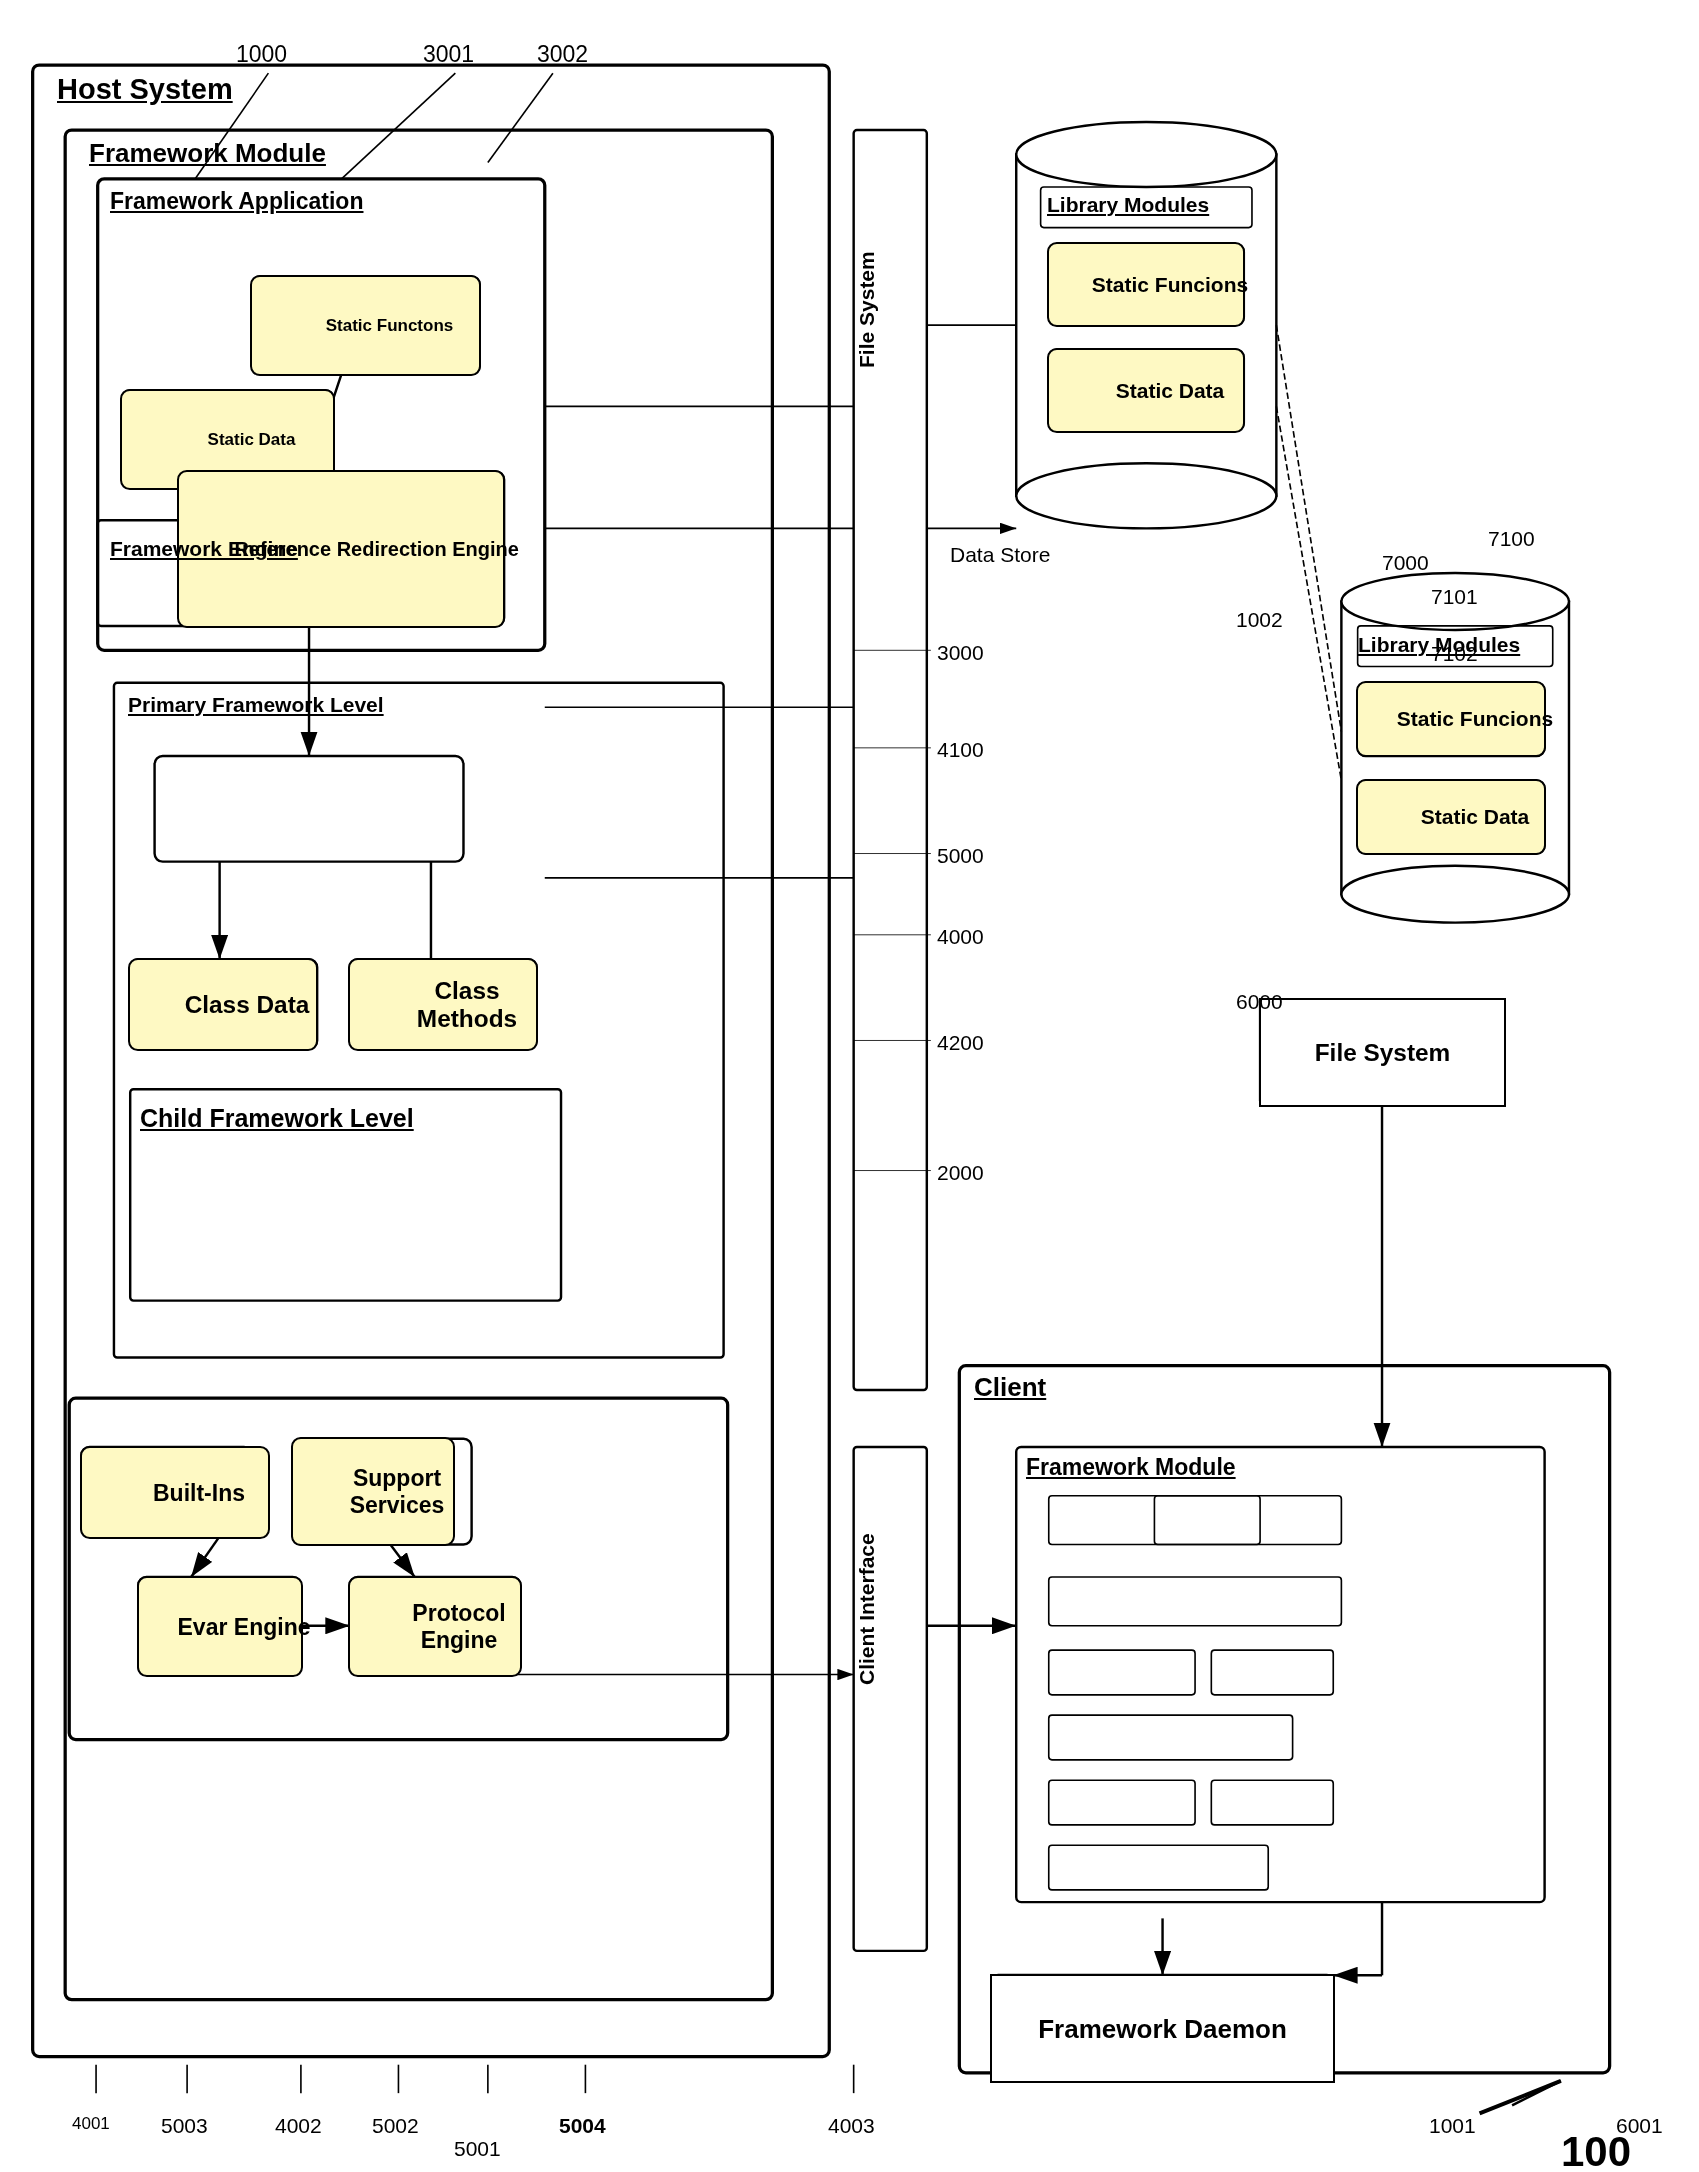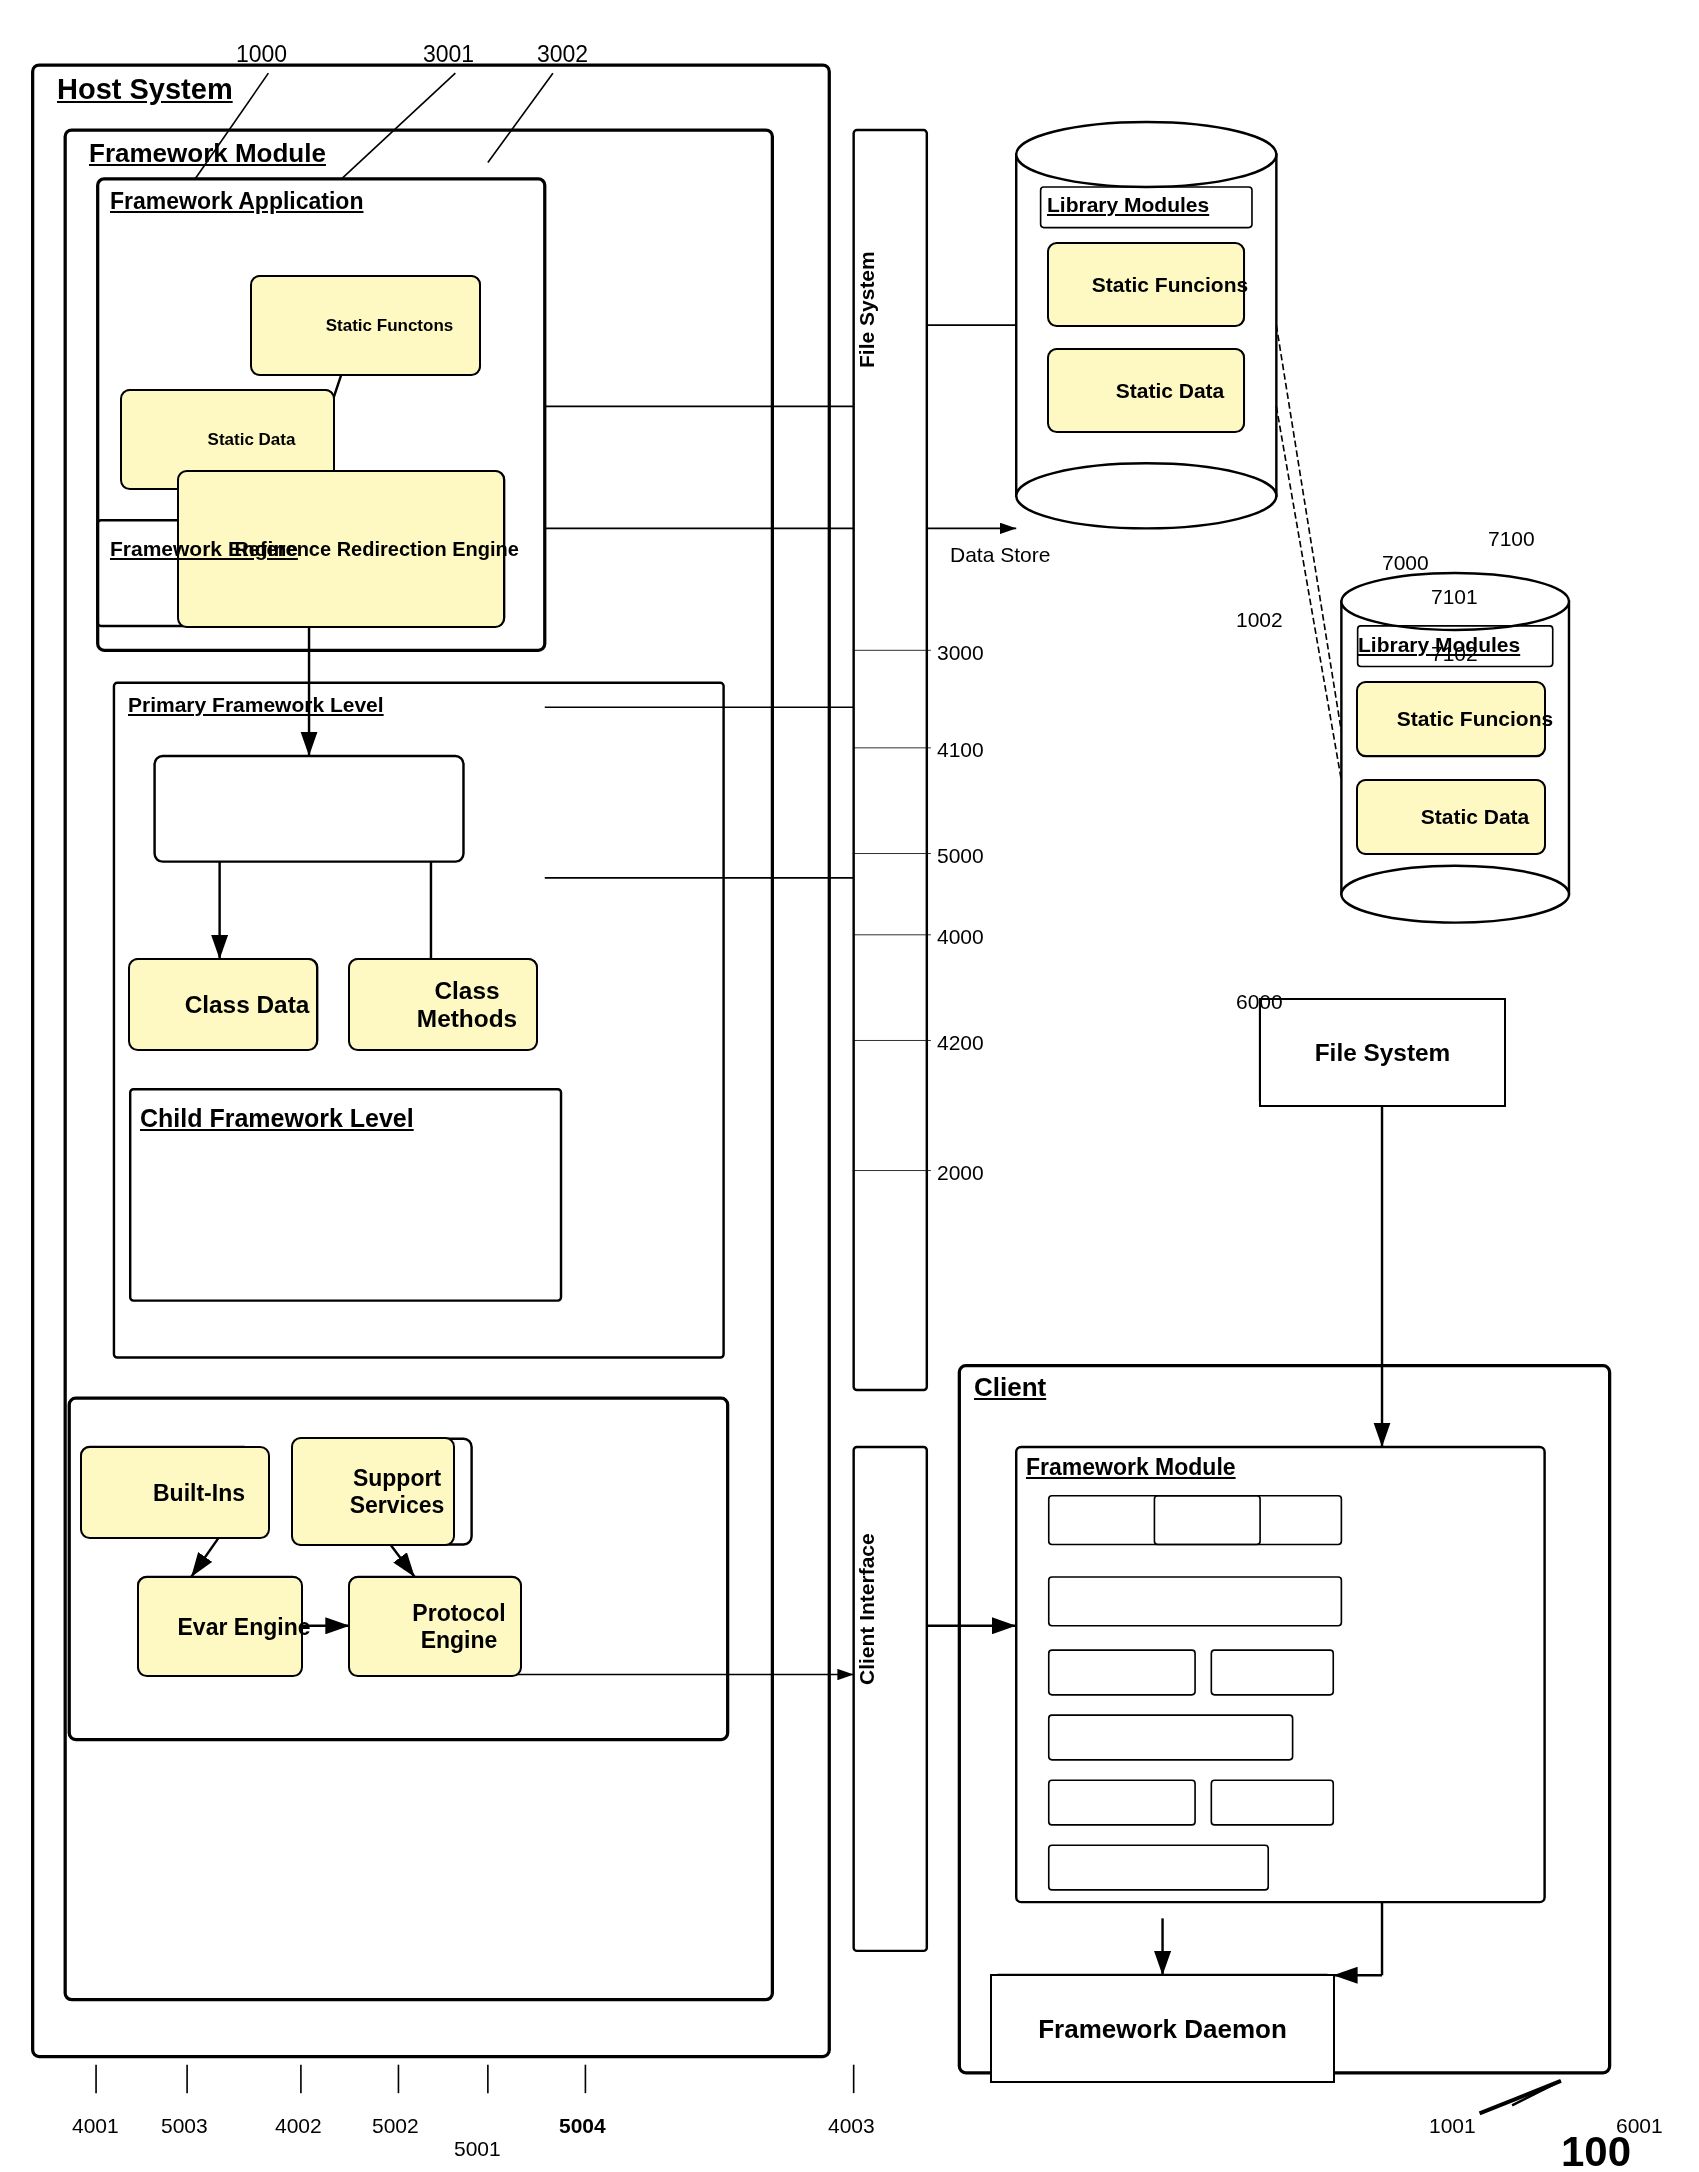--- a/index.html
+++ b/index.html
@@ -346,21 +346,21 @@
   <div class="label" style="top:1031px;left:937px;font-size:21px;">4200</div>
   <div class="label" style="top:1161px;left:937px;font-size:21px;">2000</div>
   <div class="label" style="top:990px;left:1236px;font-size:21px;">6000</div>
   <div class="label" style="top:608px;left:1236px;font-size:21px;">1002</div>
 
   <div class="label" style="top:551px;left:1382px;font-size:21px;">7000</div>
   <div class="label" style="top:527px;left:1488px;font-size:21px;">7100</div>
   <div class="label" style="top:585px;left:1431px;font-size:21px;">7101</div>
   <div class="label" style="top:642px;left:1431px;font-size:21px;">7102</div>
 
-  <div class="label" style="top:2114px;left:72px;font-size:21px;">4001</div>
+  <div class="label" style="top:2114px;left:72px;font-size:17px;">4001</div>
   <div class="label" style="top:2114px;left:161px;font-size:21px;">5003</div>
   <div class="label" style="top:2114px;left:275px;font-size:21px;">4002</div>
   <div class="label" style="top:2114px;left:372px;font-size:21px;">5002</div>
   <div class="label" style="top:2137px;left:454px;font-size:21px;">5001</div>
   <div class="label" style="top:2114px;left:559px;font-size:21px;font-weight:bold;">5004</div>
   <div class="label" style="top:2114px;left:828px;font-size:21px;">4003</div>
   <div class="label" style="top:2114px;left:1429px;font-size:21px;">1001</div>
   <div class="label" style="top:2114px;left:1616px;font-size:21px;">6001</div>
 
   <div class="label label-bold" style="top:2128px;left:1561px;font-size:42px;font-weight:900;">100</div>

